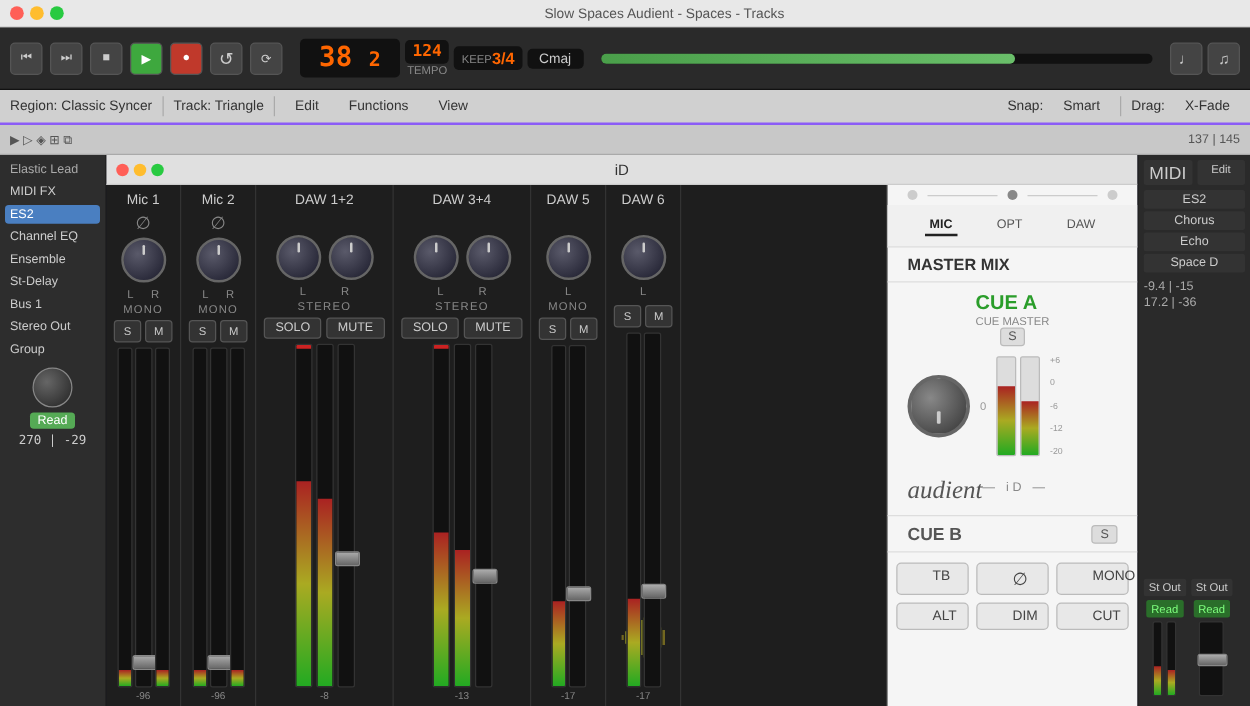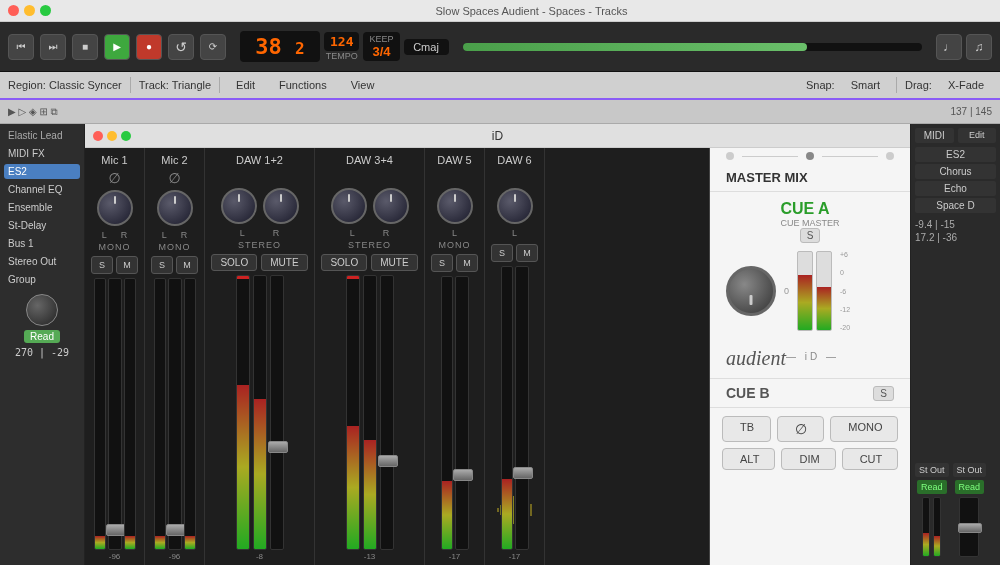--- a/index.html
+++ b/index.html
@@ -676,21 +676,21 @@
       border-top: 1px solid #ddd;
     }
 
     .footer-row {
       display: flex;
       gap: 6px;
       justify-content: center;
     }
 
     .footer-btn {
-      padding: 4px 17px;
+      padding: 4px 28px;
       font-size: 11px;
       border: 1px solid #bbb;
       border-radius: 4px;
       background: #e8e8e8;
       color: #444;
       cursor: pointer;
       min-width: 45px;
       text-align: center;
     }
 
@@ -761,21 +761,21 @@
   <div class="transport-btn" style="font-size:10px;">⟳</div>
 
   <div style="display:flex;align-items:center;gap:4px;margin-left:8px;">
     <div class="counter-display">
       <span>38</span>&nbsp;<span style="font-size:16px;">2</span>
     </div>
     <div style="display:flex;flex-direction:column;align-items:center;">
       <div class="tempo-display">124</div>
       <div class="tempo-label">TEMPO</div>
     </div>
-    <div style="display:flex;flex-direction:column;align-items:center;background:#111;border-radius:4px;padding:2px 6px;">
+    <div style="display:flex;flex-direction:row;align-items:center;background:#111;border-radius:4px;padding:2px 6px;">
       <div style="font-size:9px;color:#888;">KEEP</div>
       <div style="font-size:13px;color:#ff6600;font-weight:bold;">3/4</div>
     </div>
     <div class="key-display">Cmaj</div>
   </div>
 
   <div class="progress-bar-area">
     <div class="progress-fill"></div>
   </div>
 
@@ -1051,20 +1051,25 @@
 
         <div class="master-section">
 
           <div class="master-tab-line">
             <div class="tab-dot"></div>
             <div class="tab-line-seg"></div>
             <div class="tab-dot" style="background:#888;"></div>
             <div class="tab-line-seg"></div>
             <div class="tab-dot"></div>
           </div>
+          <div class="master-tabs">
+            <div class="master-tab active">MIC</div>
+            <div class="master-tab">OPT</div>
+            <div class="master-tab">DAW</div>
+          </div>
 
           <div class="master-mix-label">MASTER MIX</div>
 
           <div class="cue-section">
             <div class="cue-header">
               <div>
                 <div class="cue-title">CUE A</div>
                 <div class="cue-master-label">CUE MASTER</div>
               </div>
               <div class="cue-s-btn">S</div>
@@ -1113,21 +1118,21 @@
             </div>
           </div>
         </div>
 
       </div>
     </div>
   </div>
 
   <div class="right-panel">
     <div style="display:flex;gap:4px;margin-bottom:2px;">
-      <div class="right-item" style="flex:1;font-size:10px;">MIDI</div>
+      <div class="right-item" style="flex:1;font-size:14px;">MIDI</div>
       <div class="right-item" style="flex:1;font-size:9px;">Edit</div>
     </div>
     <div class="right-item">ES2</div>
     <div class="right-item">Chorus</div>
     <div class="right-item">Echo</div>
     <div class="right-item">Space D</div>
     <div style="font-size:10px;color:#aaa;margin-top:4px;">-9.4 | -15</div>
     <div style="font-size:10px;color:#aaa;">17.2 | -36</div>
     <div class="right-fader-area">
       <div style="display:flex;flex-direction:column;gap:3px;align-items:center;">

